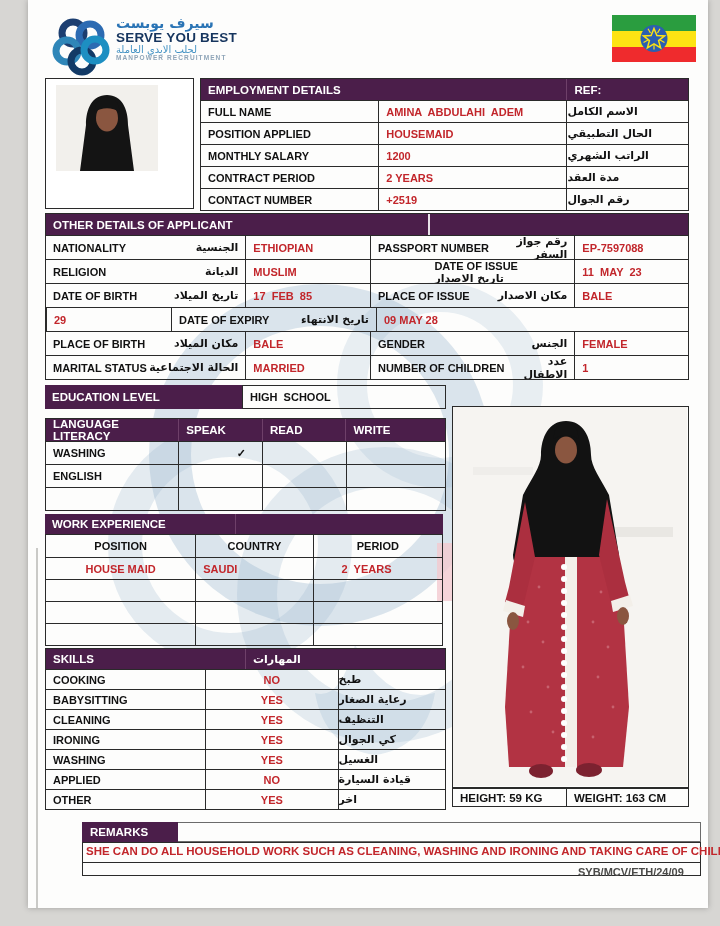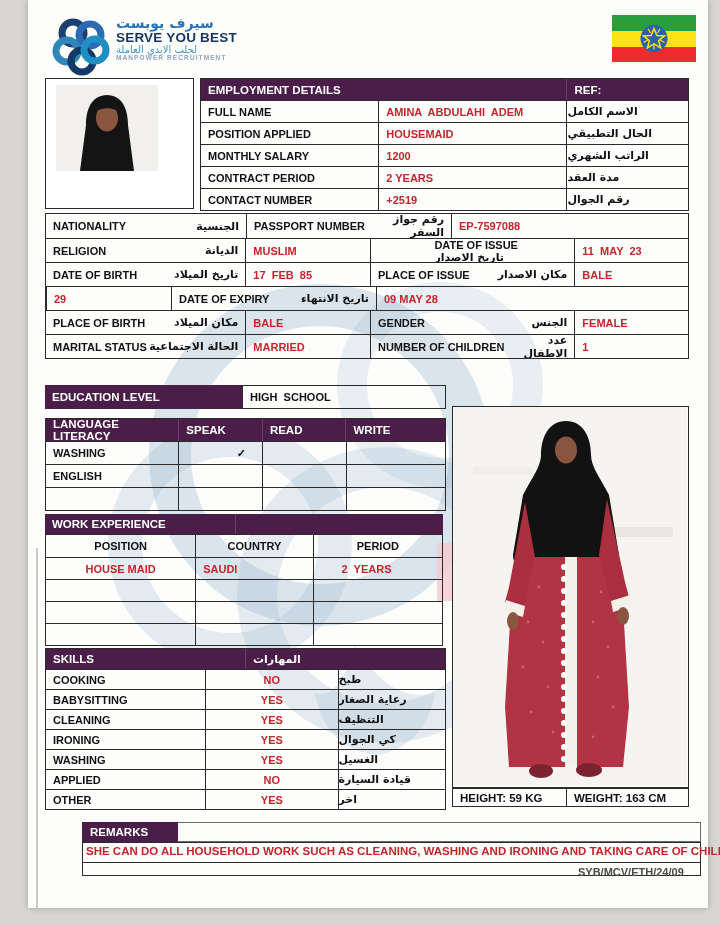--- a/index.html
+++ b/index.html
@@ -119,26 +119,31 @@
     <div class="cell ar bl arpad" style="width:122px;justify-content:flex-end;">مدة العقد</div>
   </div>
   <div class="trow" style="height:22px;">
     <div class="cell lbl" style="width:178px;">CONTACT NUMBER</div>
     <div class="cell val bl" style="width:189px;">+2519</div>
     <div class="cell ar bl arpad" style="width:122px;justify-content:flex-end;">رقم الجوال</div>
   </div>
 </div>
 
 <div class="tbl" style="left:45px;top:213px;width:644px;">
+  <div class="trow phead" style="height:21px;">
+    <div class="cell" style="width:383px;">OTHER DETAILS OF APPLICANT</div>
+    <div class="cell" style="width:261px;border-left:2px solid #e8e2e8;"></div>
+  </div>
 
   <div class="trow" style="height:24px;">
     <div class="cell sp" style="width:200px;">
         <span class="lbl">NATIONALITY</span>
         <span class="ar arpad">الجنسية</span>
       </div>
+    <div class="cell val bl" style="width:125px;">ETHIOPIAN</div>
     <div class="cell sp bl" style="width:205px;">
         <span class="lbl">PASSPORT NUMBER</span>
         <span class="ar arpad">رقم جواز السفر</span>
       </div>
     <div class="cell val bl" style="width:114px;">EP-7597088</div>
   </div>
   <div class="trow" style="height:24px;">
     <div class="cell sp" style="width:200px;">
         <span class="lbl">RELIGION</span>
         <span class="ar arpad">الديانة</span>

